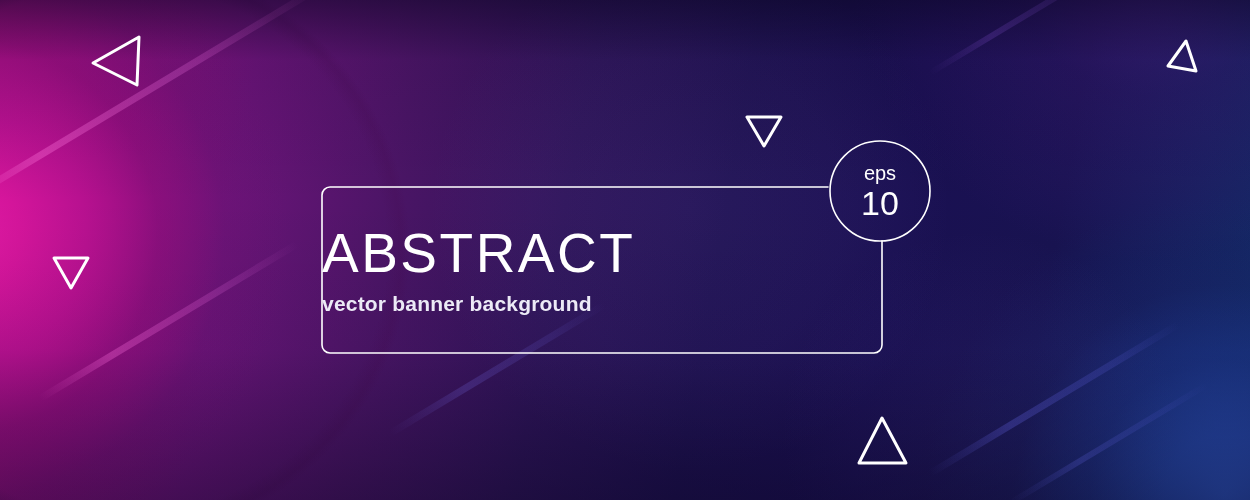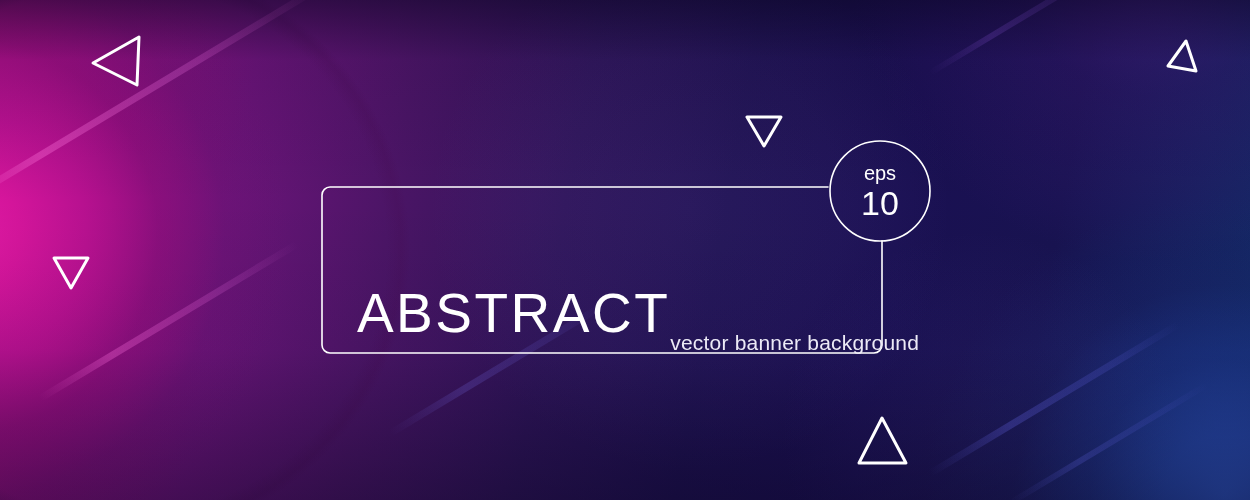--- a/index.html
+++ b/index.html
@@ -187,41 +187,41 @@
   }
 
   
   #text-block {
     position: absolute;
     left: 322px;
     top: 187px;
     width: 632px;
     height: 166px;
     display: flex;
-    flex-direction: row;
-    align-items: flex-end;
+    flex-direction: column;
+    align-items: flex-start;
     justify-content: center;
     text-align: center;
   }
 
   #title {
     color: #ffffff;
     font-size: 55px;
     line-height: 1;
     letter-spacing: 2.5px;
     font-weight: 400;
     margin-bottom: 12px;
   }
 
   #subtitle {
     color: #eceaf6;
     font-size: 21px;
     line-height: 1;
     letter-spacing: 0.2px;
-    font-weight: 400;
+    font-weight: 700;
   }
 </style>
 </head>
 <body>
 
 <div id="banner">
 
   <div class="bg-layer" id="bg-base"></div>
   <div class="bg-layer" id="bg-glow-magenta"></div>
   <div class="bg-layer" id="bg-circle-dark"></div>

